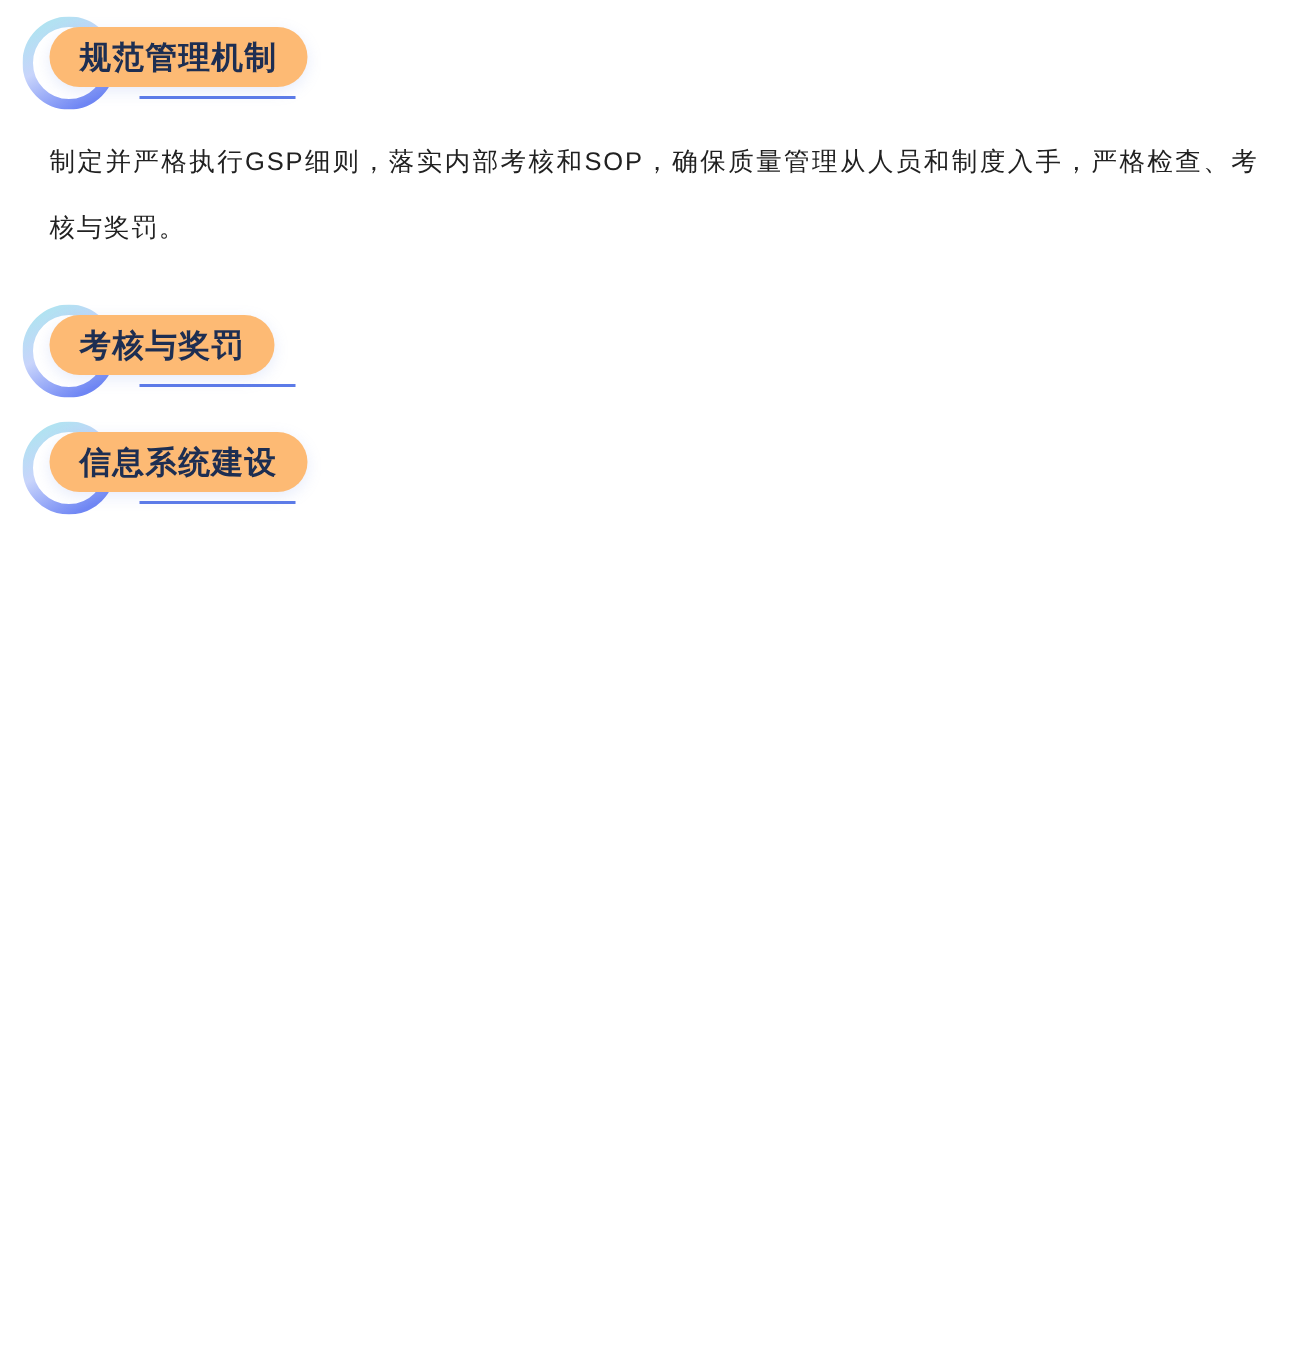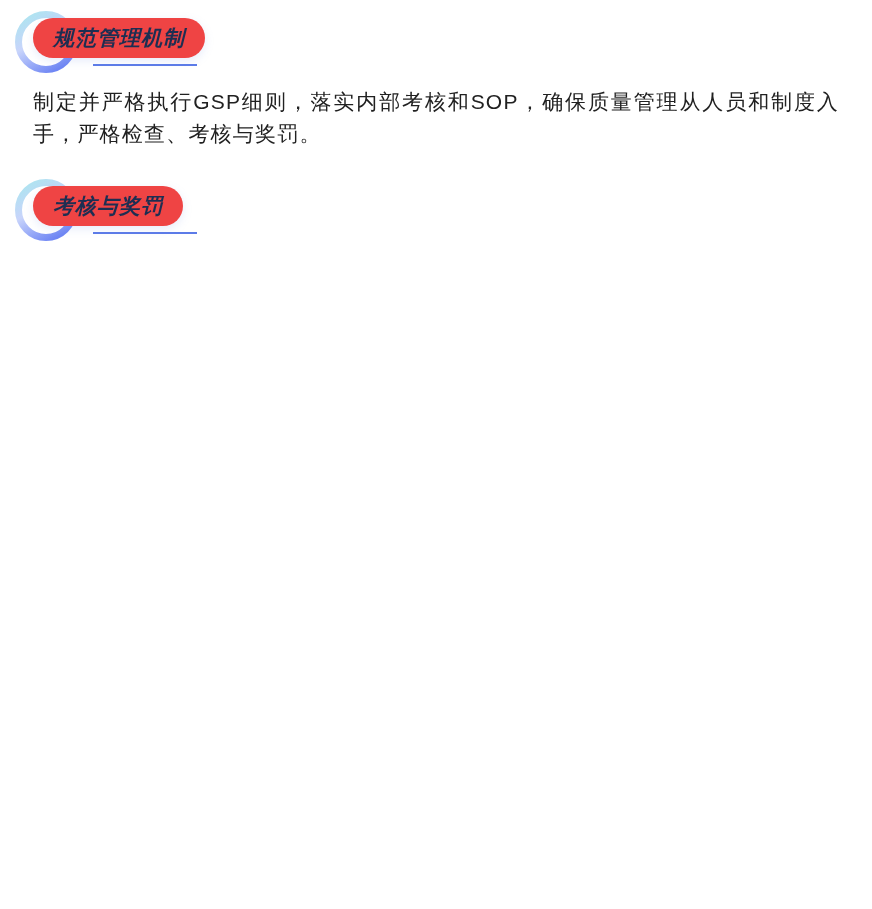--- a/index.html
+++ b/index.html
@@ -26,48 +26,47 @@
     left: 15px;
     top: 3px;
     z-index: 0;
   }
   .pill {
     position: absolute;
     left: 33px;
     top: 10px;
     height: 40px;
     padding: 0 20px;
-    background: #ef4444;
+    background: #fdba74;
     border-radius: 20px;
     display: flex;
     align-items: center;
     z-index: 1;
     box-shadow: 0 3px 10px rgba(122, 152, 232, 0.18);
-    font-style: italic;
   }
   .pill-text {
     font-size: 21px;
     font-weight: 700;
     color: #1D2E52;
     letter-spacing: 1px;
     white-space: nowrap;
   }
   .underline {
     position: absolute;
     left: 93px;
     top: 56px;
     width: 104px;
     height: 2px;
     background: #5C7BE8;
     z-index: 0;
   }
   .para {
     margin: 0 33px 26px 33px;
-    font-size: 21px;
-    line-height: 32px;
+    font-size: 17px;
+    line-height: 44px;
     color: #212121;
     letter-spacing: 1.2px;
     text-align: justify;
     font-weight: 400;
   }
 </style>
 </head>
 <body>
 
 <svg width="0" height="0" style="position:absolute" aria-hidden="true">
@@ -99,13 +98,22 @@
       <circle cx="31" cy="31" r="27.5" fill="none" stroke="url(#ringGrad)" stroke-width="7"></circle>
     </svg>
     <div class="pill">
       <span class="pill-text">考核与奖罚</span>
     </div>
     <div class="underline"></div>
   </div>
 </section>
 
 <section class="sec">
+  <div class="heading">
+    <svg class="ring" width="62" height="62" viewBox="0 0 62 62">
+      <circle cx="31" cy="31" r="27.5" fill="none" stroke="url(#ringGrad)" stroke-width="7"></circle>
+    </svg>
+    <div class="pill">
+      <span class="pill-text">信息系统建设</span>
+    </div>
+    <div class="underline"></div>
+  </div>
 </section>
 
 </body></html>

